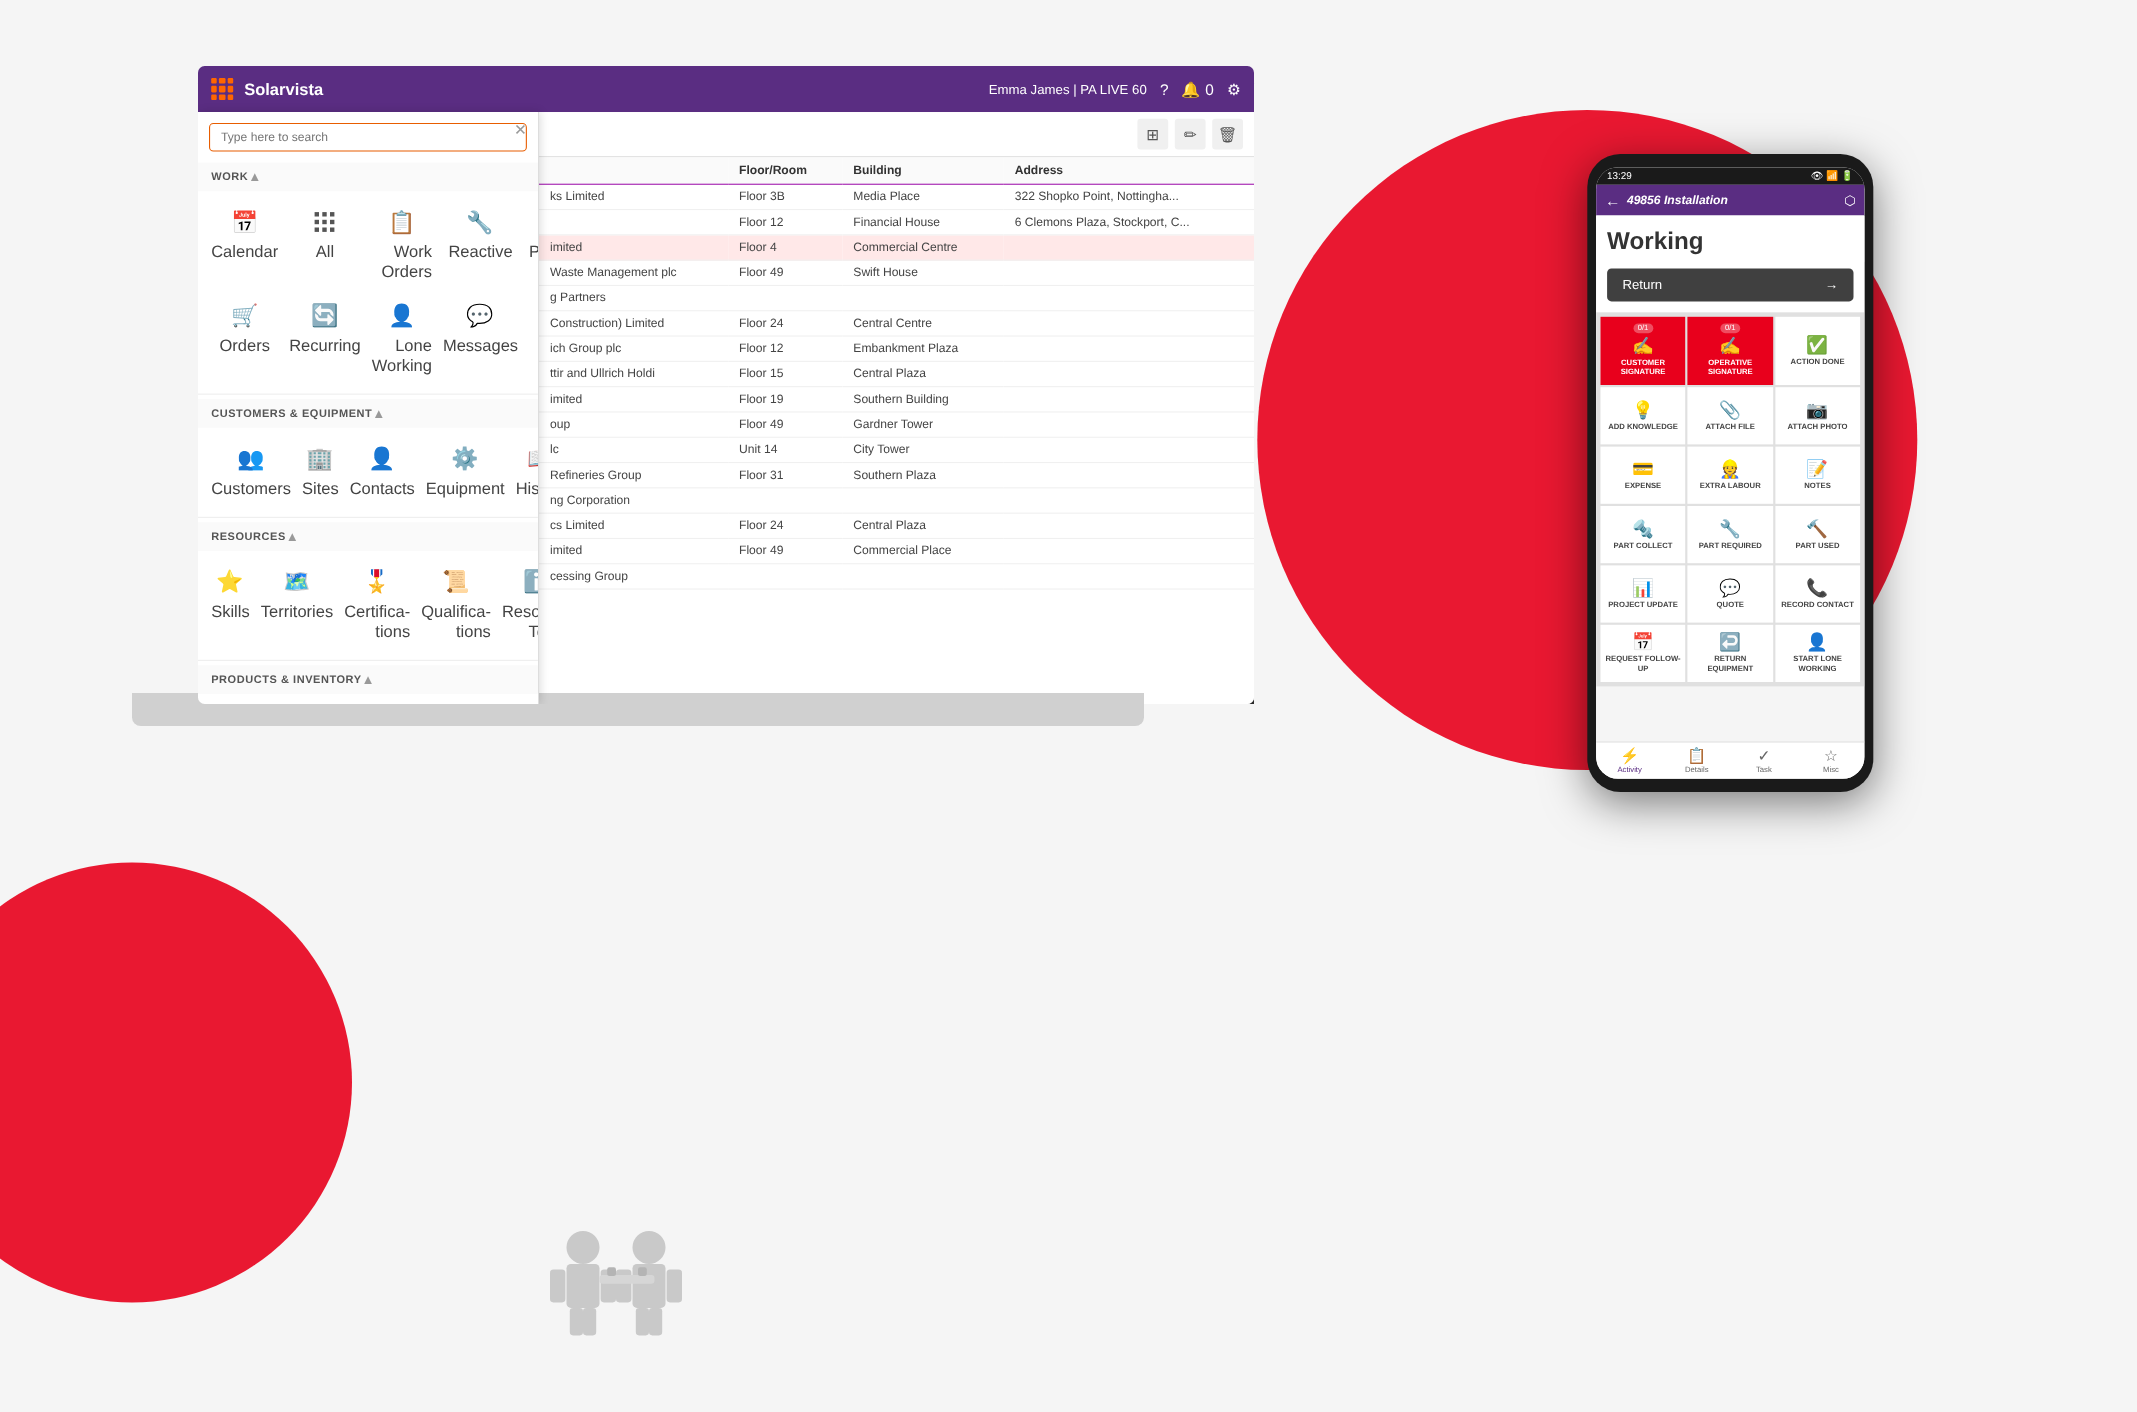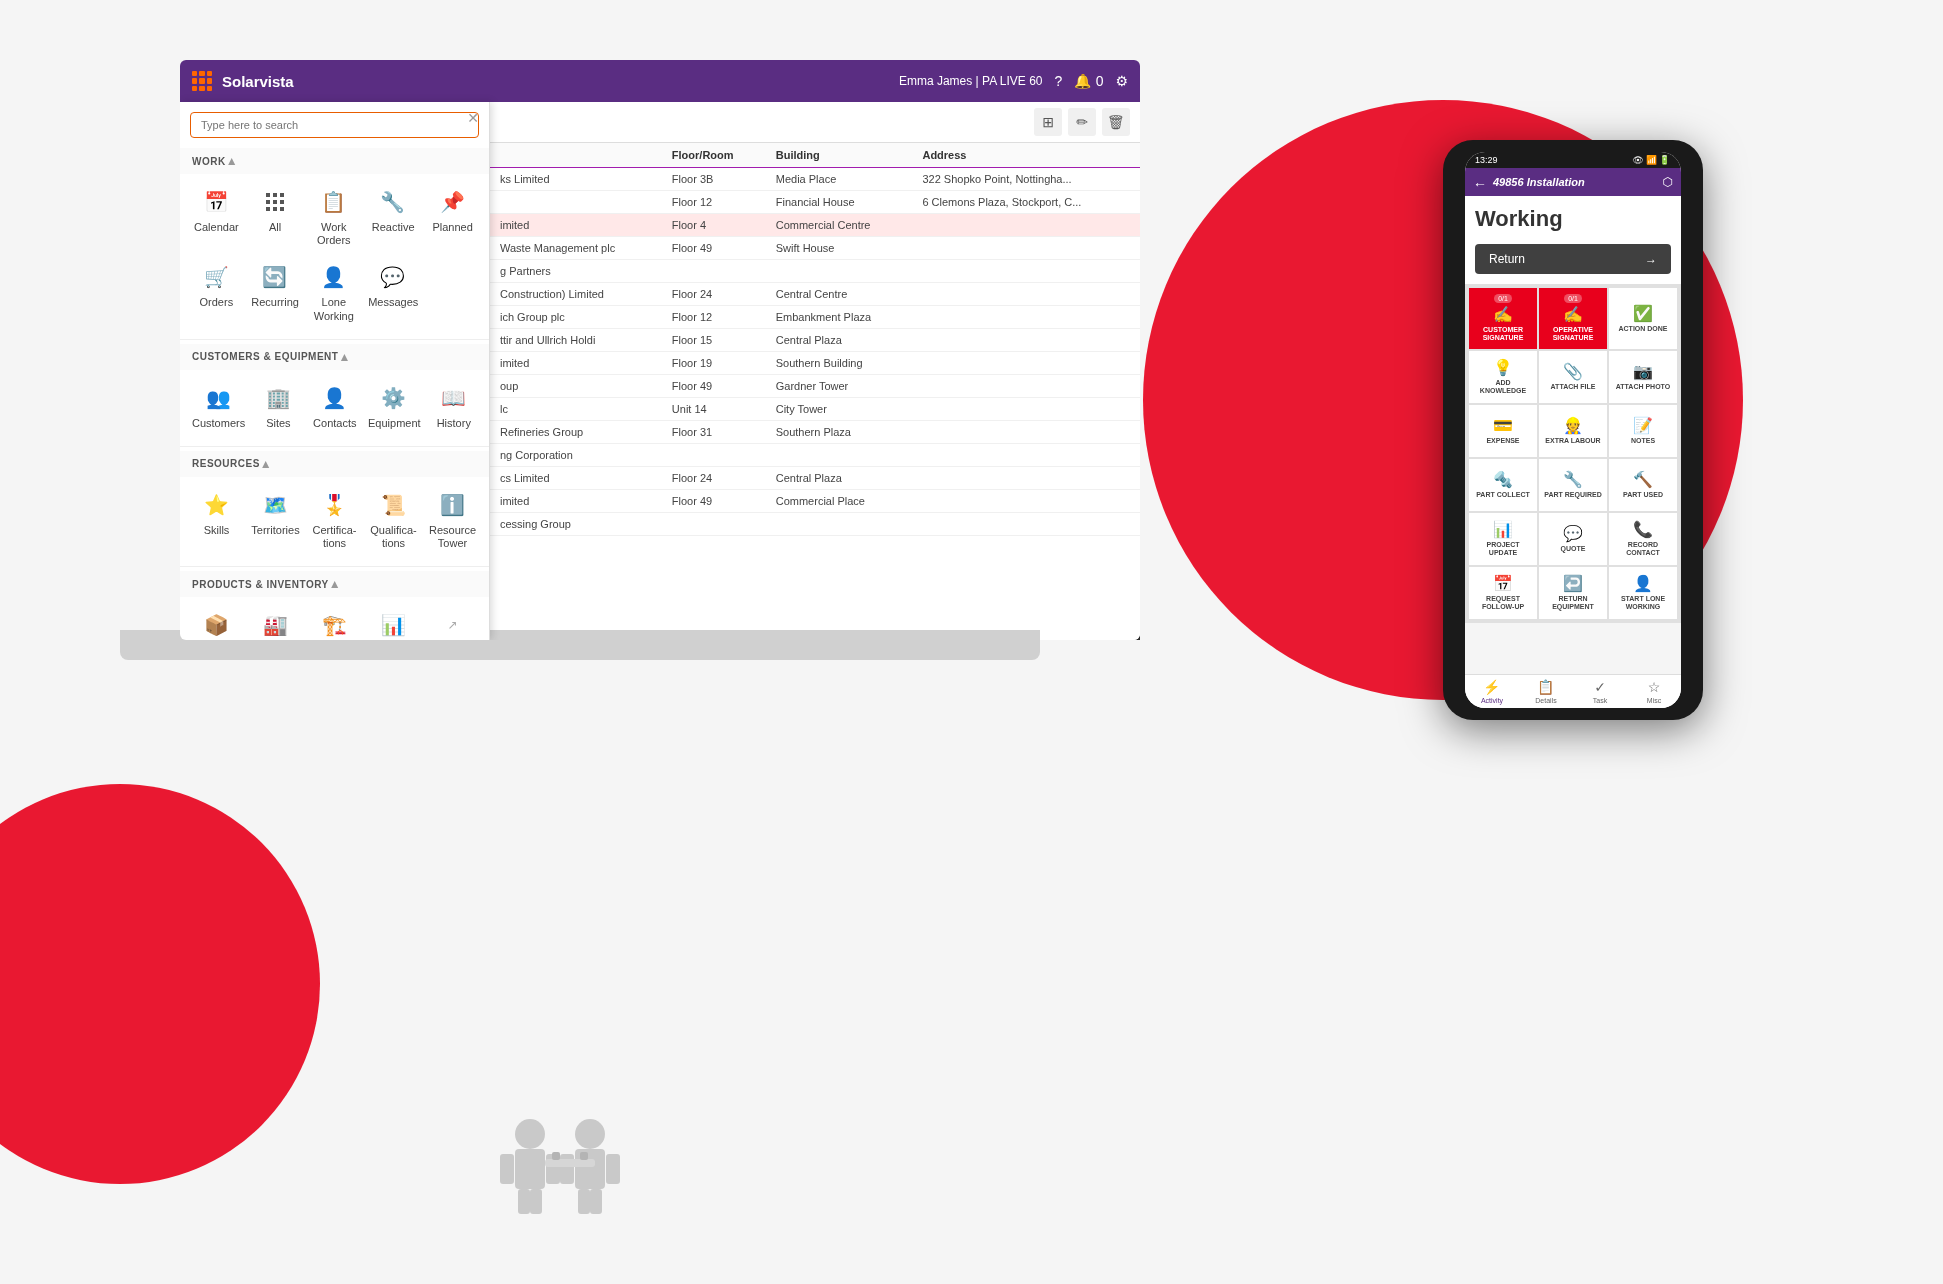--- a/index.html
+++ b/index.html
@@ -198,23 +198,23 @@
       width: 32px;
       height: 32px;
       display: flex;
       align-items: center;
       justify-content: center;
       font-size: 20px;
       color: #555;
       margin-bottom: 3px;
     }
     .menu-label {
-      font-size: 11px;
+      font-size: 15px;
       color: #444;
-      text-align: center;
+      text-align: right;
       line-height: 1.2;
     }
 
     
     .data-panel {
       flex: 1;
       background: #fff;
       overflow: hidden;
       position: relative;
     }
@@ -267,21 +267,21 @@
       right: 240px;
       top: 140px;
       width: 260px;
       height: 580px;
     }
     .phone-body {
       width: 100%;
       height: 100%;
       background: #1a1a1a;
       border-radius: 30px;
-      padding: 12px 22px;
+      padding: 12px 8px;
       box-shadow: 0 10px 40px rgba(0,0,0,0.5);
     }
     .phone-screen {
       width: 100%;
       height: 100%;
       background: #fff;
       border-radius: 20px;
       overflow: hidden;
       display: flex;
       flex-direction: column;

